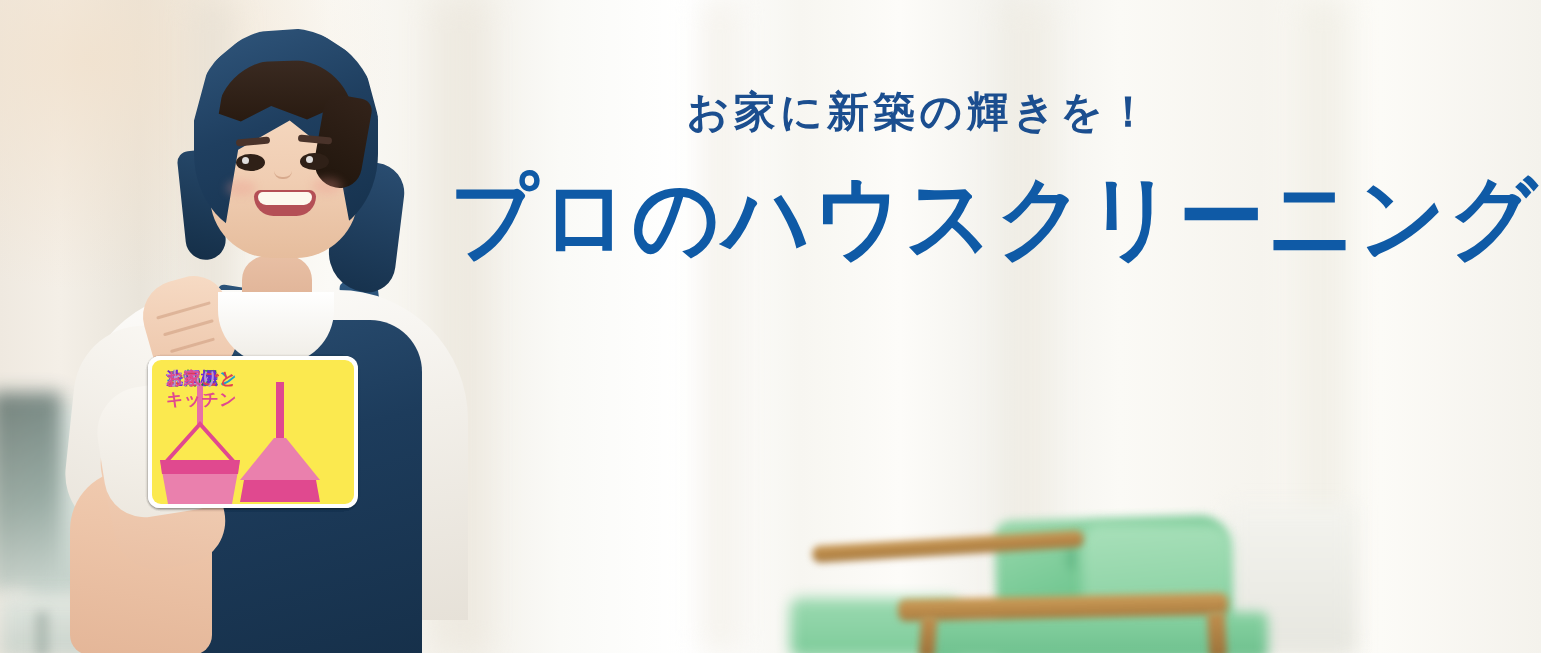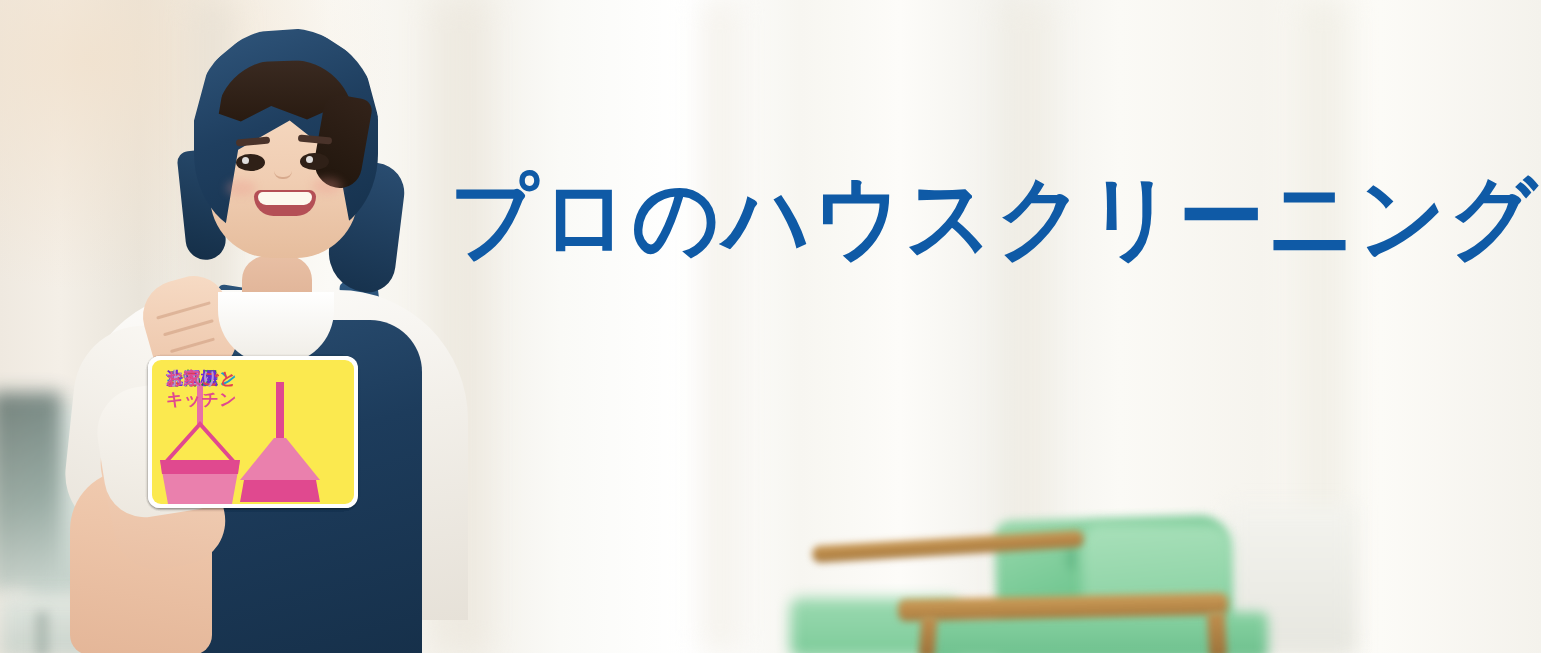--- a/index.html
+++ b/index.html
@@ -486,20 +486,21 @@
     <div class="w-eye-hl" style="left:182px;top:157px;"></div>
     <div class="w-eye-hl" style="left:246px;top:156px;"></div>
     <div class="w-nose"></div>
     <div class="w-cheek" style="left:166px;top:180px;"></div>
     <div class="w-cheek" style="left:252px;top:178px;"></div>
     <div class="w-mouth">
       <div class="w-teeth"></div>
     </div>
   </div>
 
+  <div class="subtitle">お家に新築の輝きを！</div>
 
   <h1 class="title">プロのハウスクリーニング</h1>
 
   <div class="cards">
 
     <div id="card-0">
       <div class="card">
         <div class="card-inner">
           <div class="card-label" style="color:#1fa0cc;text-align:center;">キッチン</div>
           <svg class="card-art" viewBox="0 0 200 122" preserveAspectRatio="xMidYMax meet">

